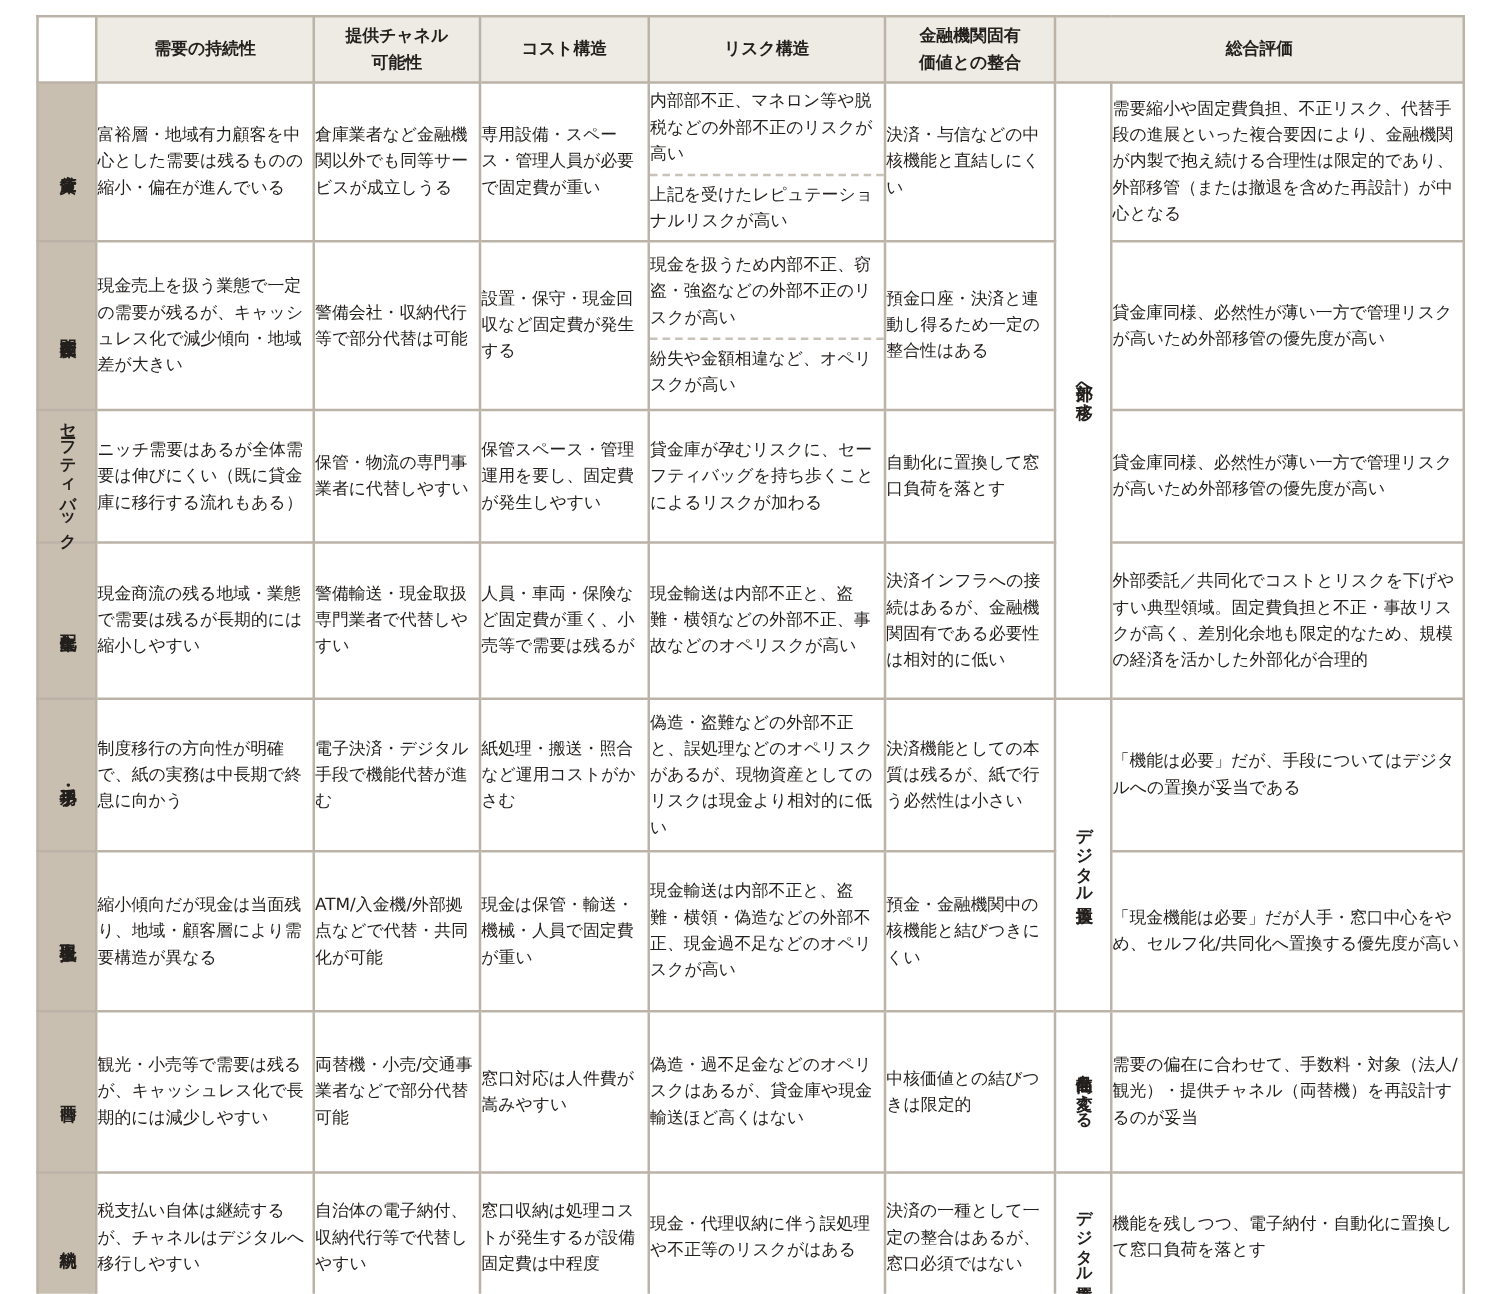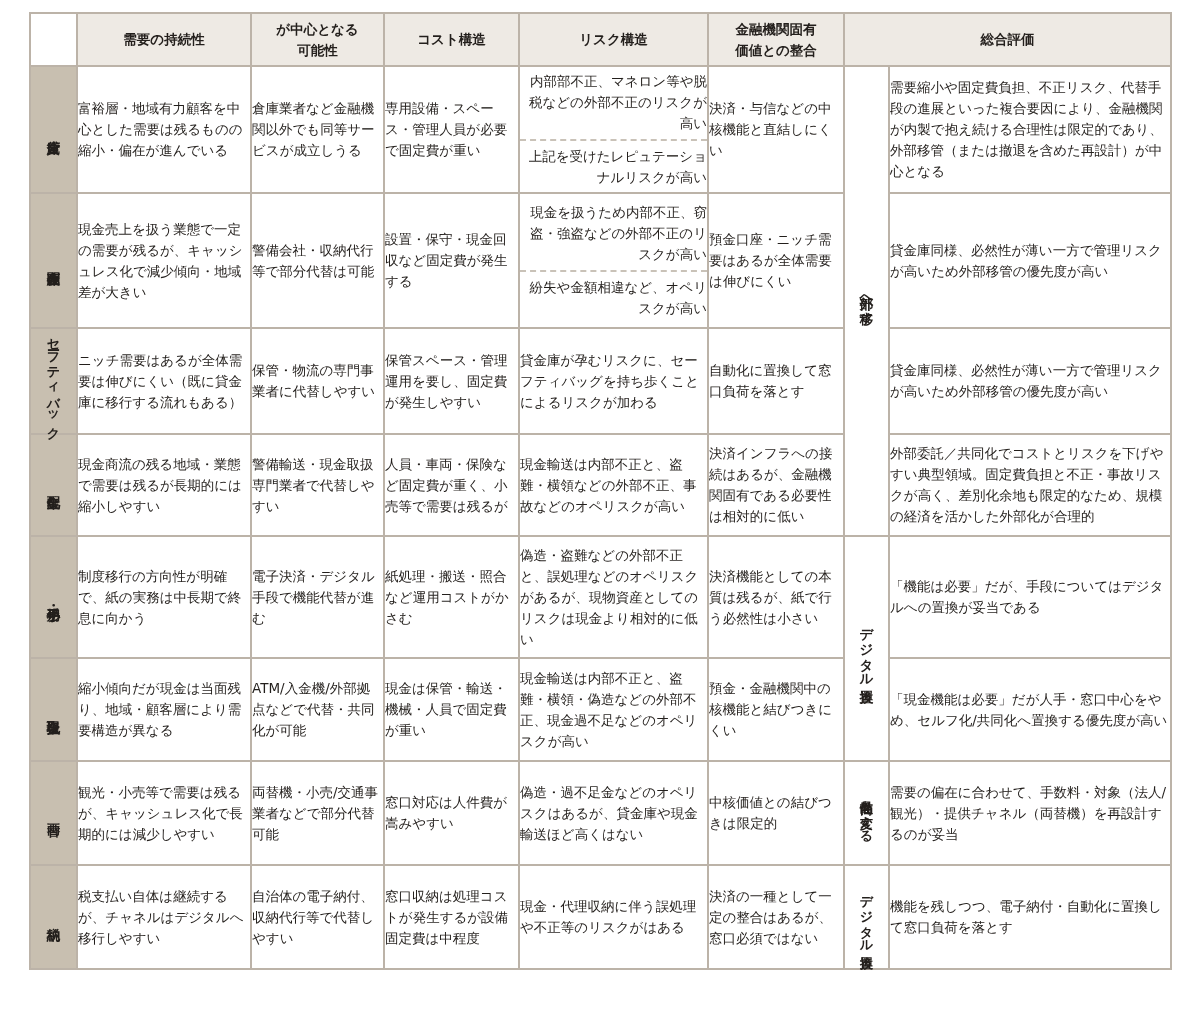--- a/index.html
+++ b/index.html
@@ -39,42 +39,42 @@
   td.verdict {
     background:#ffffff;
     text-align:center;
     font-weight:bold;
     font-size:14px;
     writing-mode:vertical-rl;
     text-orientation:upright;
     line-height:16px;
   }
   td.summary { padding:6px 12px 6px 12px; }
-  .risk-split .part { padding:0;text-align:right; }
+  .risk-split .part { padding:0; }
   .risk-split .divider { border-top:2px dashed #c9c2b8; margin:5px 0 5px 0; }
 </style>
 </head>
 <body>
 
 <table class="grid">
   <colgroup>
     <col style="width:47px">
     <col style="width:174px">
     <col style="width:133px">
     <col style="width:135px">
     <col style="width:189px">
     <col style="width:136px">
     <col style="width:45px">
     <col style="width:282px">
   </colgroup>
   <thead>
     <tr>
       <th class="corner"></th>
       <th class="colhead">需要の持続性</th>
-      <th class="colhead"><span>が中心となる</span><br><span>可能性</span></th>
+      <th class="colhead"><span>提供チャネル</span><br><span>可能性</span></th>
       <th class="colhead">コスト構造</th>
       <th class="colhead">リスク構造</th>
       <th class="colhead"><span>金融機関固有</span><br><span>価値との整合</span></th>
       <th class="colhead" colspan="2">総合評価</th>
     </tr>
   </thead>
   <tbody>
 
     <tr style="height:127px">
       <td class="rowhead">貸金庫</td>
@@ -94,66 +94,66 @@
     <tr style="height:135px">
       <td class="rowhead">夜間金庫</td>
       <td class="cell">現金売上を扱う業態で一定の需要が残るが、キャッシュレス化で減少傾向・地域差が大きい</td>
       <td class="cell">警備会社・収納代行等で部分代替は可能</td>
       <td class="cell">設置・保守・現金回収など固定費が発生する</td>
       <td class="cell risk-split">
         <div class="part">現金を扱うため内部不正、窃盗・強盗などの外部不正のリスクが高い</div>
         <div class="divider"></div>
         <div class="part">紛失や金額相違など、オペリスクが高い</div>
       </td>
-      <td class="cell">預金口座・ニッチ需要はあるが全体需要は伸びにくい</td>
+      <td class="cell">預金口座・決済と連動し得るため一定の整合性はある</td>
       <td class="cell summary">貸金庫同様、必然性が薄い一方で管理リスクが高いため外部移管の優先度が高い</td>
     </tr>
 
     <tr style="height:103px">
       <td class="rowhead" style="font-size:13px;line-height:15px;">セーフティバック</td>
       <td class="cell">ニッチ需要はあるが全体需要は伸びにくい（既に貸金庫に移行する流れもある）</td>
       <td class="cell">保管・物流の専門事業者に代替しやすい</td>
       <td class="cell">保管スペース・管理運用を要し、固定費が発生しやすい</td>
       <td class="cell">貸金庫が孕むリスクに、セーフティバッグを持ち歩くことによるリスクが加わる</td>
       <td class="cell">自動化に置換して窓口負荷を落とす</td>
       <td class="cell summary">貸金庫同様、必然性が薄い一方で管理リスクが高いため外部移管の優先度が高い</td>
     </tr>
 
-    <tr style="height:102px">
+    <tr style="height:125px">
       <td class="rowhead">集配金</td>
       <td class="cell">現金商流の残る地域・業態で需要は残るが長期的には縮小しやすい</td>
       <td class="cell">警備輸送・現金取扱専門業者で代替しやすい</td>
       <td class="cell">人員・車両・保険など固定費が重く、小売等で需要は残るが</td>
       <td class="cell">現金輸送は内部不正と、盗難・横領などの外部不正、事故などのオペリスクが高い</td>
       <td class="cell">決済インフラへの接続はあるが、金融機関固有である必要性は相対的に低い</td>
       <td class="cell summary">外部委託／共同化でコストとリスクを下げやすい典型領域。固定費負担と不正・事故リスクが高く、差別化余地も限定的なため、規模の経済を活かした外部化が合理的</td>
     </tr>
 
     <tr style="height:122px">
       <td class="rowhead">手形・小切手</td>
       <td class="cell">制度移行の方向性が明確で、紙の実務は中長期で終息に向かう</td>
       <td class="cell">電子決済・デジタル手段で機能代替が進む</td>
       <td class="cell">紙処理・搬送・照合など運用コストがかさむ</td>
       <td class="cell">偽造・盗難などの外部不正と、誤処理などのオペリスクがあるが、現物資産としてのリスクは現金より相対的に低い</td>
       <td class="cell">決済機能としての本質は残るが、紙で行う必然性は小さい</td>
       <td class="verdict" rowspan="2">デジタル置換</td>
       <td class="cell summary">「機能は必要」だが、手段についてはデジタルへの置換が妥当である</td>
     </tr>
 
-    <tr style="height:103px">
+    <tr style="height:128px">
       <td class="rowhead">現金取扱</td>
       <td class="cell">縮小傾向だが現金は当面残り、地域・顧客層により需要構造が異なる</td>
       <td class="cell">ATM/入金機/外部拠点などで代替・共同化が可能</td>
       <td class="cell">現金は保管・輸送・機械・人員で固定費が重い</td>
       <td class="cell">現金輸送は内部不正と、盗難・横領・偽造などの外部不正、現金過不足などのオペリスクが高い</td>
       <td class="cell">預金・金融機関中の核機能と結びつきにくい</td>
       <td class="cell summary">「現金機能は必要」だが人手・窓口中心をやめ、セルフ化/共同化へ置換する優先度が高い</td>
     </tr>
 
-    <tr style="height:104px">
+    <tr style="height:129px">
       <td class="rowhead">両替</td>
       <td class="cell">観光・小売等で需要は残るが、キャッシュレス化で長期的には減少しやすい</td>
       <td class="cell">両替機・小売/交通事業者などで部分代替可能</td>
       <td class="cell">窓口対応は人件費が嵩みやすい</td>
       <td class="cell">偽造・過不足金などのオペリスクはあるが、貸金庫や現金輸送ほど高くはない</td>
       <td class="cell">中核価値との結びつきは限定的</td>
       <td class="verdict" style="font-size:13px;line-height:15px;">商品性を変える</td>
       <td class="cell summary">需要の偏在に合わせて、手数料・対象（法人/観光）・提供チャネル（両替機）を再設計するのが妥当</td>
     </tr>
 

